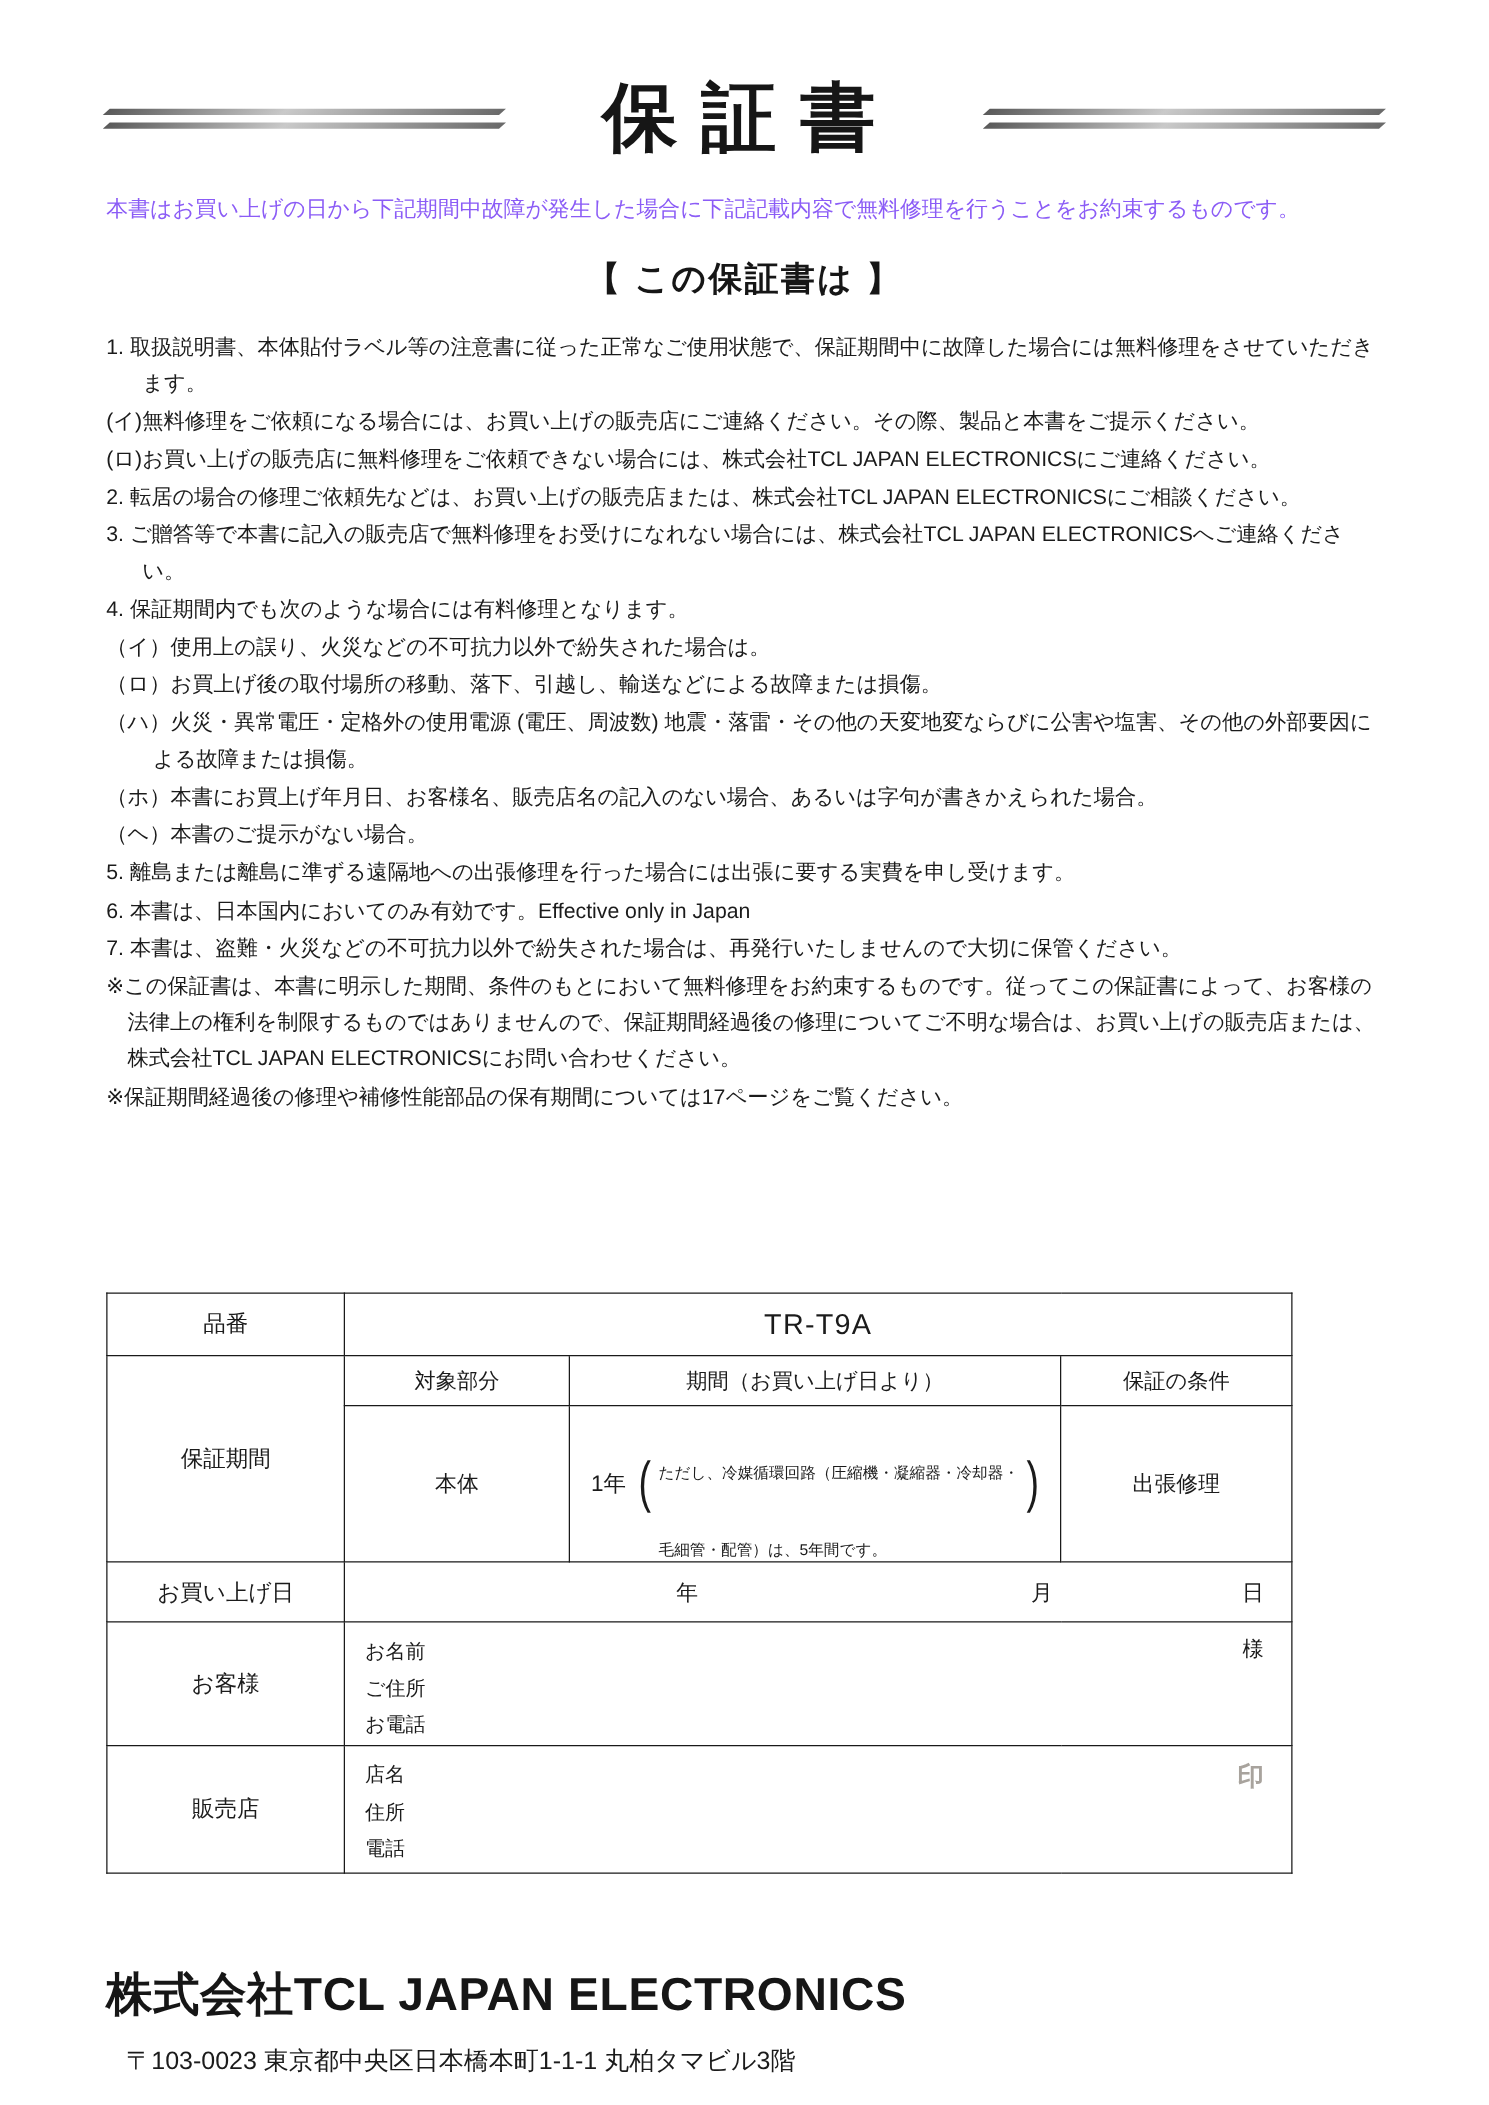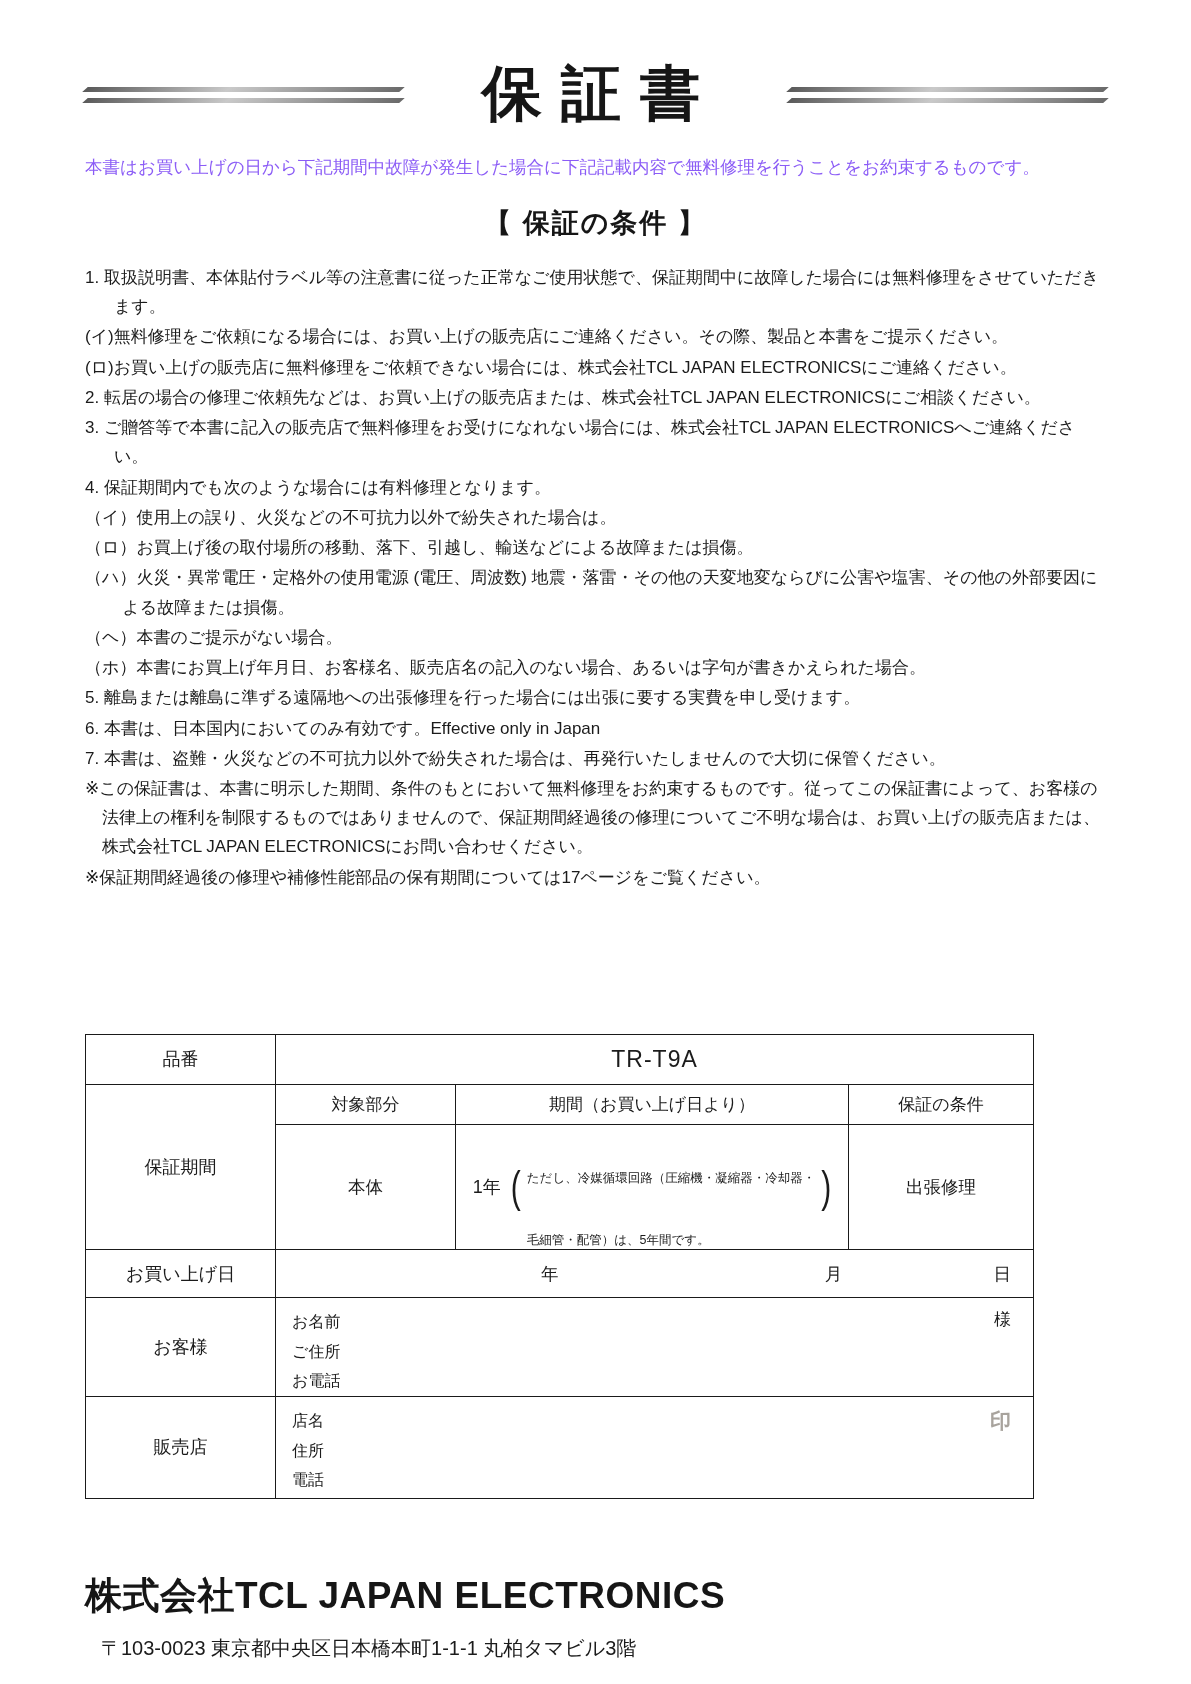--- a/index.html
+++ b/index.html
@@ -167,34 +167,34 @@
       </div>
     <h1 class="doc-title">保証書</h1>
     <div class="deco">
         <i></i>
         <i></i>
       </div>
   </header>
 
   <p class="intro">本書はお買い上げの日から下記期間中故障が発生した場合に下記記載内容で無料修理を行うことをお約束するものです。</p>
 
-  <h2 class="section-heading">【 保証の条件 】</h2>
+  <h2 class="section-heading">【 この保証書は 】</h2>
 
   <section class="terms">
     <p class="term hang-num">1. 取扱説明書、本体貼付ラベル等の注意書に従った正常なご使用状態で、保証期間中に故障した場合には無料修理をさせていただきます。</p>
     <p class="term hang-paren">(イ)無料修理をご依頼になる場合には、お買い上げの販売店にご連絡ください。その際、製品と本書をご提示ください。</p>
     <p class="term hang-paren">(ロ)お買い上げの販売店に無料修理をご依頼できない場合には、株式会社TCL JAPAN ELECTRONICSにご連絡ください。</p>
     <p class="term hang-num">2. 転居の場合の修理ご依頼先などは、お買い上げの販売店または、株式会社TCL JAPAN ELECTRONICSにご相談ください。</p>
     <p class="term hang-num">3. ご贈答等で本書に記入の販売店で無料修理をお受けになれない場合には、株式会社TCL JAPAN ELECTRONICSへご連絡ください。</p>
     <p class="term hang-num">4. 保証期間内でも次のような場合には有料修理となります。</p>
     <p class="term hang-paren">（イ）使用上の誤り、火災などの不可抗力以外で紛失された場合は。</p>
     <p class="term hang-paren">（ロ）お買上げ後の取付場所の移動、落下、引越し、輸送などによる故障または損傷。</p>
     <p class="term hang-paren">（ハ）火災・異常電圧・定格外の使用電源 (電圧、周波数) 地震・落雷・その他の天変地変ならびに公害や塩害、その他の外部要因による故障または損傷。</p>
+    <p class="term hang-paren">（ホ）本書にお買上げ年月日、お客様名、販売店名の記入のない場合、あるいは字句が書きかえられた場合。</p>
     <p class="term hang-paren">（ヘ）本書のご提示がない場合。</p>
-    <p class="term hang-paren">（ホ）本書にお買上げ年月日、お客様名、販売店名の記入のない場合、あるいは字句が書きかえられた場合。</p>
     <p class="term hang-num">5. 離島または離島に準ずる遠隔地への出張修理を行った場合には出張に要する実費を申し受けます。</p>
     <p class="term hang-num">6. 本書は、日本国内においてのみ有効です。Effective only in Japan</p>
     <p class="term hang-num">7. 本書は、盗難・火災などの不可抗力以外で紛失された場合は、再発行いたしませんので大切に保管ください。</p>
     <p class="term hang-star">※この保証書は、本書に明示した期間、条件のもとにおいて無料修理をお約束するものです。従ってこの保証書によって、お客様の法律上の権利を制限するものではありませんので、保証期間経過後の修理についてご不明な場合は、お買い上げの販売店または、株式会社TCL JAPAN ELECTRONICSにお問い合わせください。</p>
     <p class="term hang-star">※保証期間経過後の修理や補修性能部品の保有期間については17ページをご覧ください。</p>
   </section>
 
   <table class="warranty-table">
     <colgroup>
       <col class="c1">

